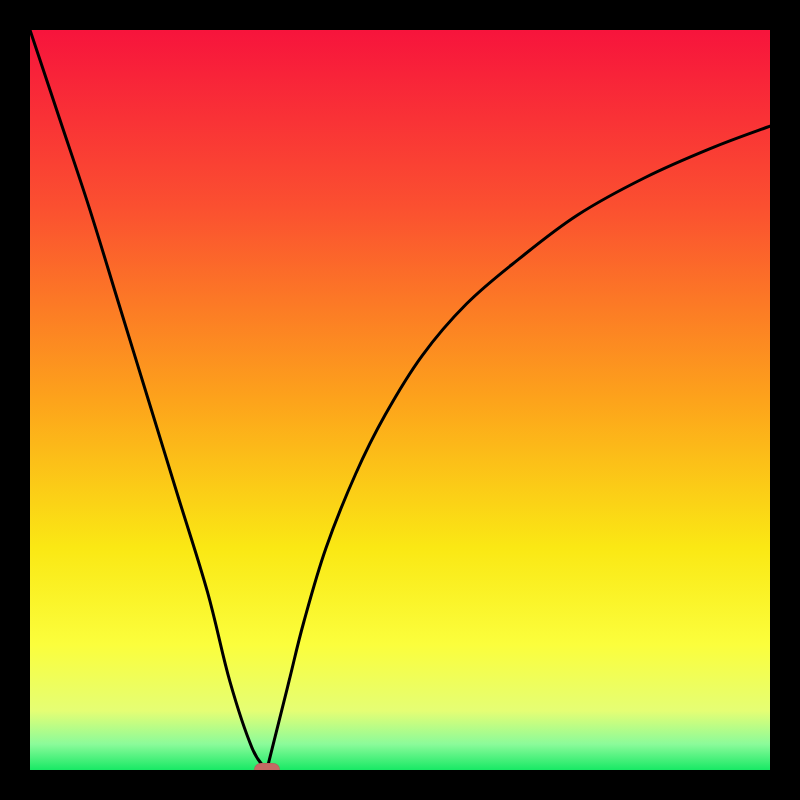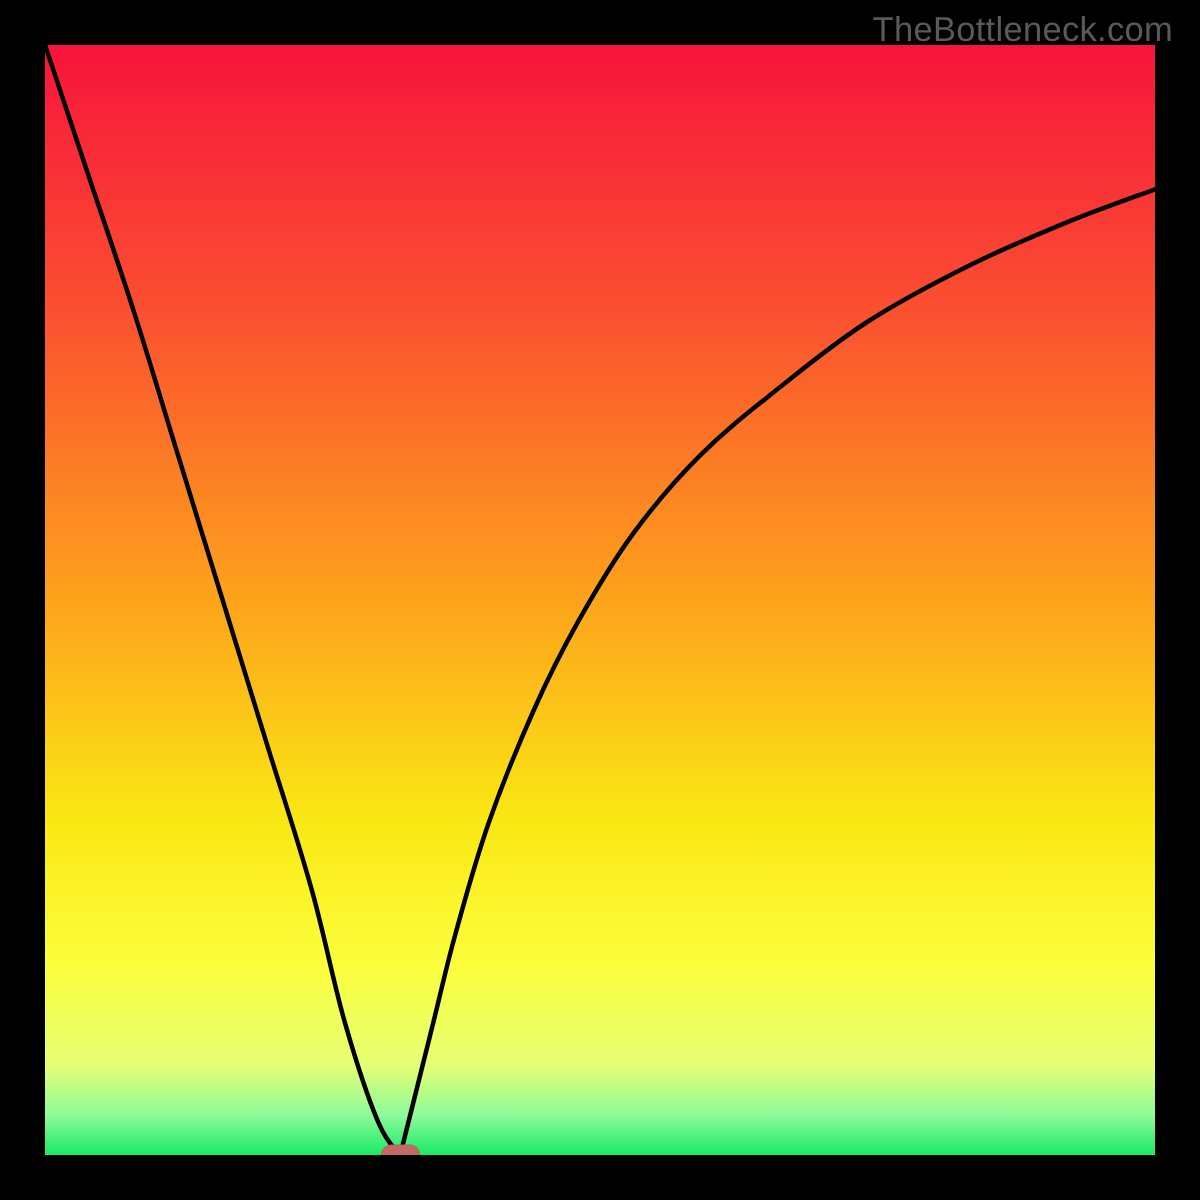--- a/index.html
+++ b/index.html
@@ -50,21 +50,20 @@
     background: #c46a64;
     transform: translate(-50%, -50%);
     box-shadow: 0 0 0 0.5px rgba(0,0,0,0.1) inset;
   }
 </style>
 </head>
 <body>
 
 <div class="frame">
 
-  <div class="watermark">TheBottleneck.com</div>
 
   <div class="plot-area">
     <svg id="plot-svg" viewBox="0 0 740 740" preserveAspectRatio="none">
       <defs>
         <linearGradient id="bg-grad" x1="0" y1="0" x2="0" y2="1">
             <stop offset="0%" stop-color="#f7143c"></stop>
             <stop offset="24%" stop-color="#fb5030"></stop>
             <stop offset="50%" stop-color="#fda31b"></stop>
             <stop offset="70%" stop-color="#fae814"></stop>
             <stop offset="83%" stop-color="#fbfe3c"></stop>

